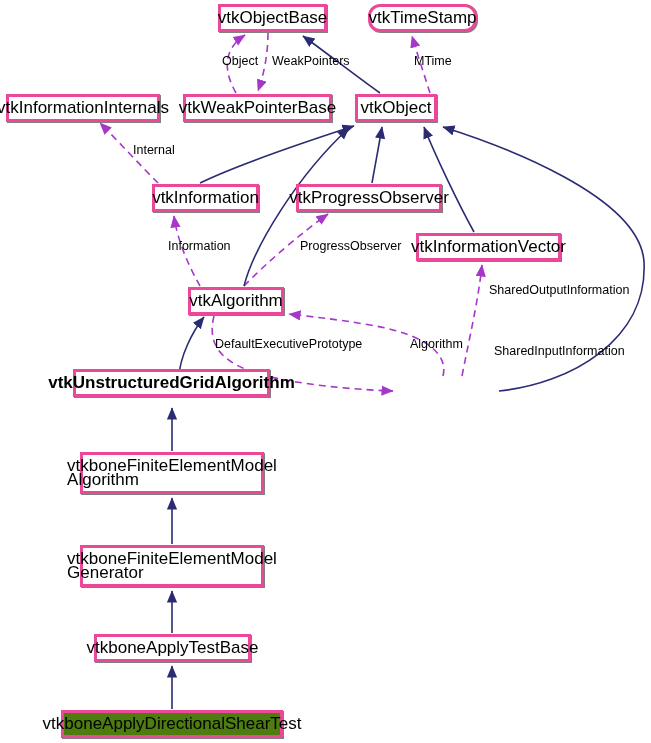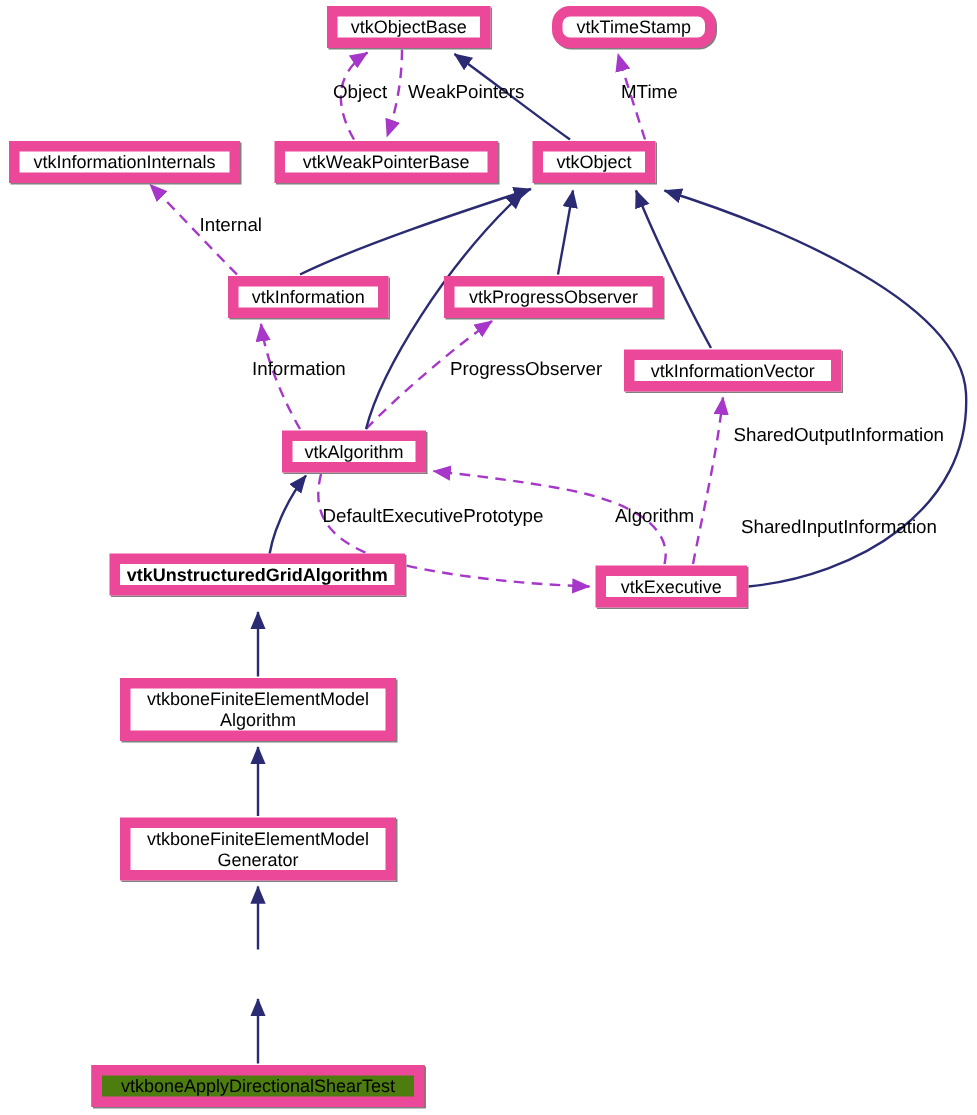--- a/index.html
+++ b/index.html
@@ -18,28 +18,28 @@
   #edges {
     position: absolute;
     left: 0; top: 0;
     width: 651px;
     height: 743px;
   }
   .node {
     position: absolute;
     box-sizing: border-box;
     background: #ffffff;
-    border: 7px solid #ec4899;
+    border: 3px solid #ec4899;
     box-shadow: 1px 1px 0 0 #808080;
     display: flex;
     align-items: center;
     justify-content: center;
-    text-align: center;
+    text-align: left;
     color: #000000;
-    font-size: 12px;
+    font-size: 17px;
     line-height: 14px;
     letter-spacing: 0px;
     white-space: pre-line;
     z-index: 5;
   }
   .node.highlight {
     background: #4d7c0f;
   }
   .elabel {
     position: absolute;
@@ -116,25 +116,25 @@
   <div class="node" style="left:218px;top:4px;width:109px;height:28px;">vtkObjectBase</div>
   <div class="node" style="left:368px;top:4px;width:109px;height:28px;border-radius:12px;">vtkTimeStamp</div>
   <div class="node" style="left:6px;top:94px;width:154px;height:28px;">vtkInformationInternals</div>
   <div class="node" style="left:183px;top:94px;width:149px;height:28px;">vtkWeakPointerBase</div>
   <div class="node" style="left:355px;top:94px;width:82px;height:28px;">vtkObject</div>
   <div class="node" style="left:112px;top:184px;width:107px;height:28px;margin-left:40px;">vtkInformation</div>
   <div class="node" style="left:296px;top:184px;width:146px;height:28px;">vtkProgressObserver</div>
   <div class="node" style="left:416px;top:233px;width:145px;height:28px;">vtkInformationVector</div>
   <div class="node" style="left:188px;top:287px;width:96px;height:28px;">vtkAlgorithm</div>
   <div class="node" style="left:73px;top:369px;width:197px;height:28px;font-weight:bold;">vtkUnstructuredGridAlgorithm</div>
-  <div class="node" style="left:397px;top:377px;width:101px;height:28px;">vtkExecutive</div>
   <div class="node" style="left:80px;top:452px;width:184px;height:42px;">vtkboneFiniteElementModel
 Algorithm</div>
   <div class="node" style="left:80px;top:545px;width:184px;height:42px;">vtkboneFiniteElementModel
 Generator</div>
+  <div class="node" style="left:94px;top:634px;width:157px;height:28px;">vtkboneApplyTestBase</div>
   <div class="node highlight" style="left:61px;top:710px;width:222px;height:28px;">vtkboneApplyDirectionalShearTest</div>
 
   <div class="elabel" style="left:222px;top:54px;">Object</div>
   <div class="elabel" style="left:272px;top:54px;">WeakPointers</div>
   <div class="elabel" style="left:414px;top:54px;">MTime</div>
   <div class="elabel" style="left:133px;top:143px;">Internal</div>
   <div class="elabel" style="left:168px;top:239px;">Information</div>
   <div class="elabel" style="left:300px;top:239px;">ProgressObserver</div>
   <div class="elabel" style="left:489px;top:283px;">SharedOutputInformation</div>
   <div class="elabel" style="left:494px;top:299px;margin-top:45px;">SharedInputInformation</div>

